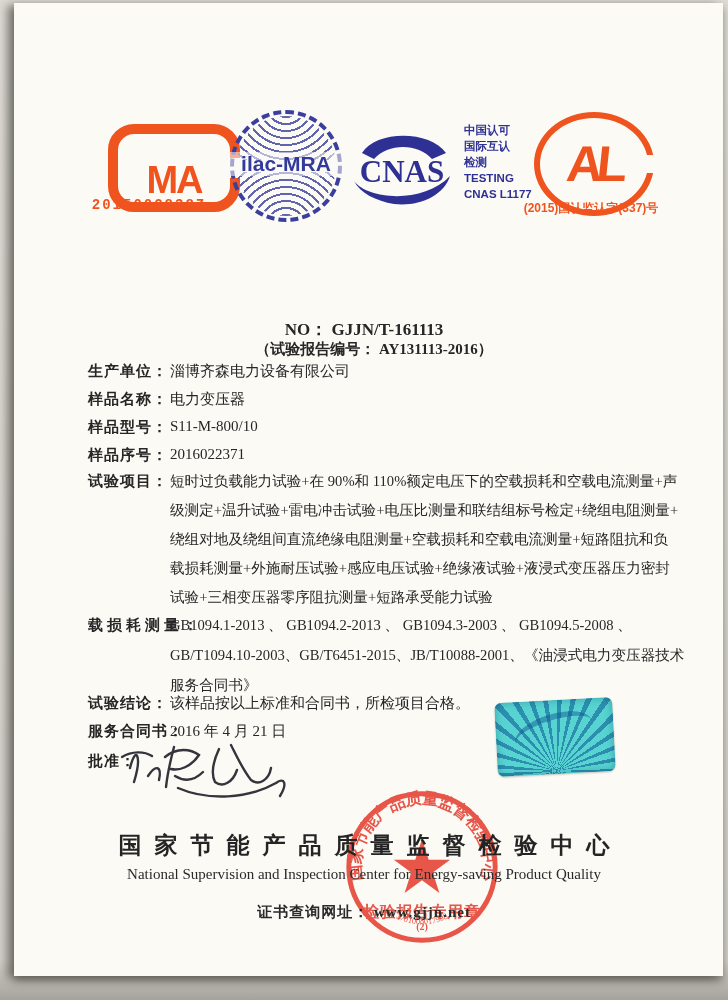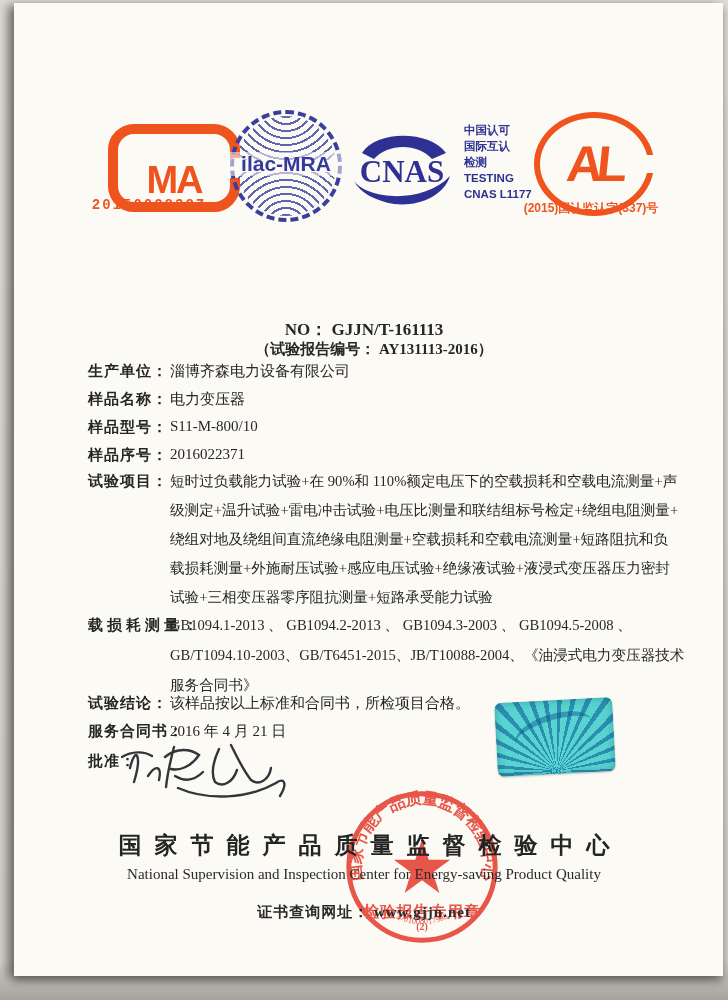--- a/index.html
+++ b/index.html
@@ -119,21 +119,21 @@
 
   <div class="abs row-label ink" style="top:472px">试验项目：</div>
   <div class="abs wrap-line ink" style="top:472px">短时过负载能力试验+在 90%和 110%额定电压下的空载损耗和空载电流测量+声</div>
   <div class="abs wrap-line ink" style="top:501px">级测定+温升试验+雷电冲击试验+电压比测量和联结组标号检定+绕组电阻测量+</div>
   <div class="abs wrap-line ink" style="top:530px">绕组对地及绕组间直流绝缘电阻测量+空载损耗和空载电流测量+短路阻抗和负</div>
   <div class="abs wrap-line ink" style="top:559px">载损耗测量+外施耐压试验+感应电压试验+绝缘液试验+液浸式变压器压力密封</div>
   <div class="abs wrap-line ink" style="top:588px">试验+三相变压器零序阻抗测量+短路承受能力试验</div>
 
   <div class="abs row-label ink" style="top:616px;letter-spacing:4px">载损耗测量：</div>
   <div class="abs wrap-line ink" style="top:616px">GB1094.1-2013 、 GB1094.2-2013 、 GB1094.3-2003 、 GB1094.5-2008 、</div>
-  <div class="abs wrap-line ink" style="top:646px">GB/T1094.10-2003、GB/T6451-2015、JB/T10088-2004、《油浸式电力变压器技术</div>
+  <div class="abs wrap-line ink" style="top:646px">GB/T1094.10-2003、GB/T6451-2015、JB/T10088-2001、《油浸式电力变压器技术</div>
   <div class="abs wrap-line ink" style="top:676px">服务合同书》</div>
 
   <div class="abs row-label ink" style="top:694px">试验结论：</div>
   <div class="abs row-value ink" style="top:694px">该样品按以上标准和合同书，所检项目合格。</div>
   <div class="abs row-label ink" style="top:722px">服务合同书：</div>
   <div class="abs row-value ink" style="top:722px">2016 年 4 月 21 日</div>
   <div class="abs row-label ink" style="top:752px">批准：</div>
 
   <svg class="abs signature" width="185" height="82" viewBox="0 0 185 82">
     <g fill="none" stroke="#34343c" stroke-width="2.4" stroke-linecap="round">

